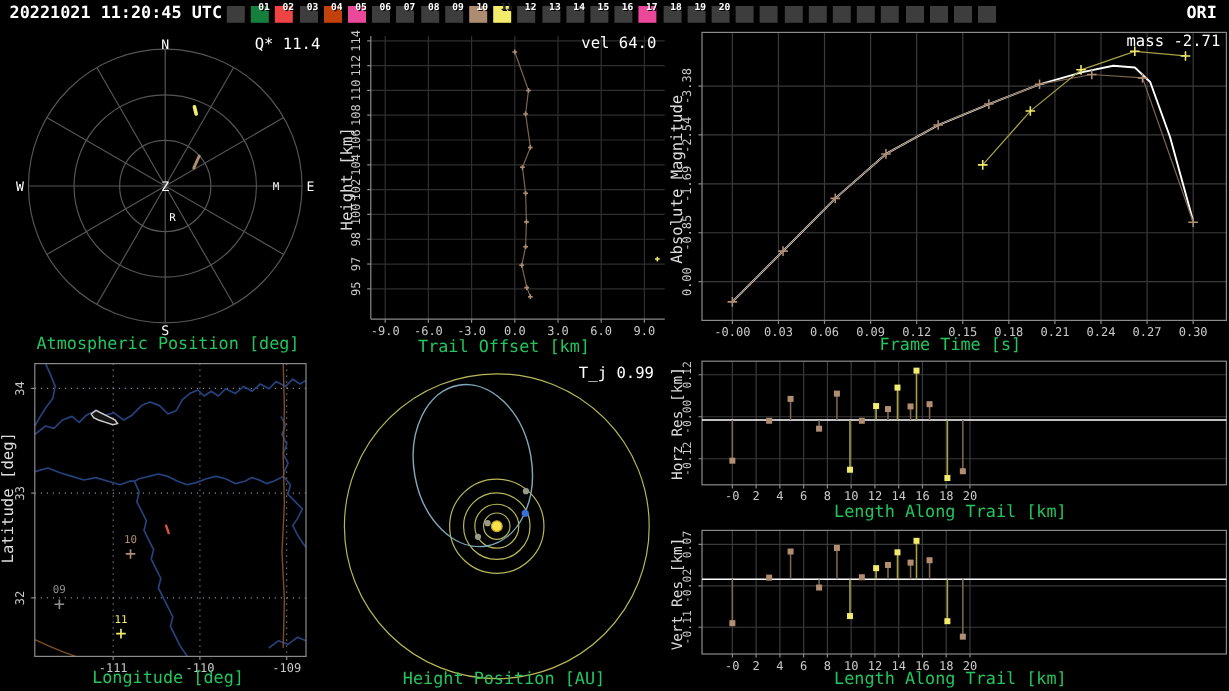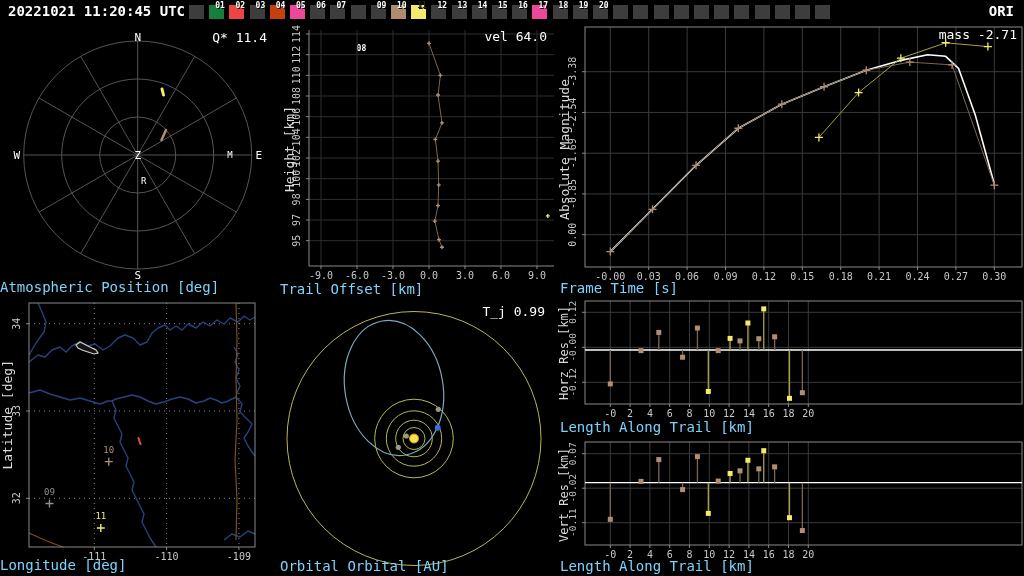--- a/index.html
+++ b/index.html
@@ -1,20 +1,20 @@
 <!DOCTYPE html>
 <html><head>
 <meta charset="utf-8">
 <style>
   * { margin:0; padding:0; box-sizing:border-box; }
   html,body { width:1024px; height:576px; background:#000; overflow:hidden;
               font-family:"DejaVu Sans Mono","Liberation Mono",monospace; }
   .panel { position:absolute; }
   .panel svg { position:absolute; left:0; top:0; }
-  .caption { position:absolute; width:100%; text-align:left; color:#7dd3fc;
+  .caption { position:absolute; width:100%; text-align:center; color:#22c55e;
              font-size:14px; letter-spacing:0px; white-space:pre; }
   .annot { position:absolute; color:#fff; font-size:13px; white-space:pre; text-align:right; }
   .vlabel { position:absolute; color:#dcdcdc; font-size:13px; writing-mode:vertical-rl;
             transform:rotate(180deg); white-space:pre; }
   #topbar { position:absolute; left:0; top:0; width:1024px; height:24px; background:#000;text-align:center; }
   #timestamp { position:absolute; left:8px; top:3px; color:#fff; font-size:14px; font-weight:bold; white-space:pre; }
   #shower-code { position:absolute; right:10px; top:3px; color:#fff; font-size:14px; font-weight:bold; }
   .framebox { position:absolute; top:5px; width:15px; height:14px; }
   .framebox .lbl { position:absolute; left:6px; top:-4px; font-size:8px; color:#fff;
                    text-shadow:1px 1px 0 #000; font-weight:bold; }
@@ -41,21 +41,21 @@
       <div class="framebox" style="left: 290px; background: #ec4899;">
         <span class="lbl" style="color: rgb(255, 255, 255);">05</span>
       </div>
       <div class="framebox" style="left: 310.2px; background: rgb(61, 61, 61);">
         <span class="lbl" style="color: rgb(255, 255, 255);">06</span>
       </div>
       <div class="framebox" style="left: 330.4px; background: rgb(61, 61, 61);">
         <span class="lbl" style="color: rgb(255, 255, 255);">07</span>
       </div>
       <div class="framebox" style="left: 350.6px; background: rgb(61, 61, 61);">
-        <span class="lbl" style="color: rgb(255, 255, 255); margin-top: 43px;">08</span>
+        <span class="lbl" style="color: rgb(255, 255, 255);">08</span>
       </div>
       <div class="framebox" style="left: 370.8px; background: rgb(61, 61, 61);">
         <span class="lbl" style="color: rgb(255, 255, 255);">09</span>
       </div>
       <div class="framebox" style="left: 391px; background: rgb(173, 140, 114);">
         <span class="lbl" style="color: rgb(255, 255, 255);">10</span>
       </div>
       <div class="framebox" style="left: 411.2px; background: rgb(242, 235, 107);">
         <span class="lbl" style="color: rgb(34, 34, 34);">11</span>
       </div>
@@ -335,21 +335,21 @@
       <circle cx="134" cy="138.5" r="39.3" stroke="#b8b657" fill="none" stroke-width="1"></circle>
       <circle cx="134" cy="138.5" r="127" stroke="#b8b657" fill="none" stroke-width="1"></circle>
       <ellipse cx="114" cy="88" rx="49" ry="68" transform="rotate(-10 114 88)" stroke="#7ea7ba" fill="none" stroke-width="1.2"></ellipse>
       <circle cx="158.3" cy="109.3" r="2.6" fill="#9a9a8a"></circle>
       <circle cx="126.3" cy="136" r="2.6" fill="#9a9a8a"></circle>
       <circle cx="118.3" cy="147.3" r="2.6" fill="#9a9a8a"></circle>
       <circle cx="157.7" cy="127.7" r="3" fill="#3a6fd8"></circle>
       <circle cx="134" cy="138.5" r="4.5" fill="#ffe14d" stroke="#c9a616" stroke-width="1"></circle>
     </svg>
   <div class="annot" style="right:15px;top:4px">T_j 0.99</div>
-  <div class="caption" style="top:258px">Orbital Orbital [AU]</div>
+  <div class="caption" style="top:258px">Height Position [AU]</div>
 </div>
 
 <div class="panel" id="p-res1" style="left:560px;top:294px;width:464px;height:140px">
   <svg id="svg-res1" width="464" height="140">
       <line x1="50.3" y1="7" x2="50.3" y2="110" stroke="#3a3a3a"></line>
       <line x1="70.1" y1="7" x2="70.1" y2="110" stroke="#3a3a3a"></line>
       <line x1="89.9" y1="7" x2="89.9" y2="110" stroke="#3a3a3a"></line>
       <line x1="109.7" y1="7" x2="109.7" y2="110" stroke="#3a3a3a"></line>
       <line x1="129.5" y1="7" x2="129.5" y2="110" stroke="#3a3a3a"></line>
       <line x1="149.3" y1="7" x2="149.3" y2="110" stroke="#3a3a3a"></line>

